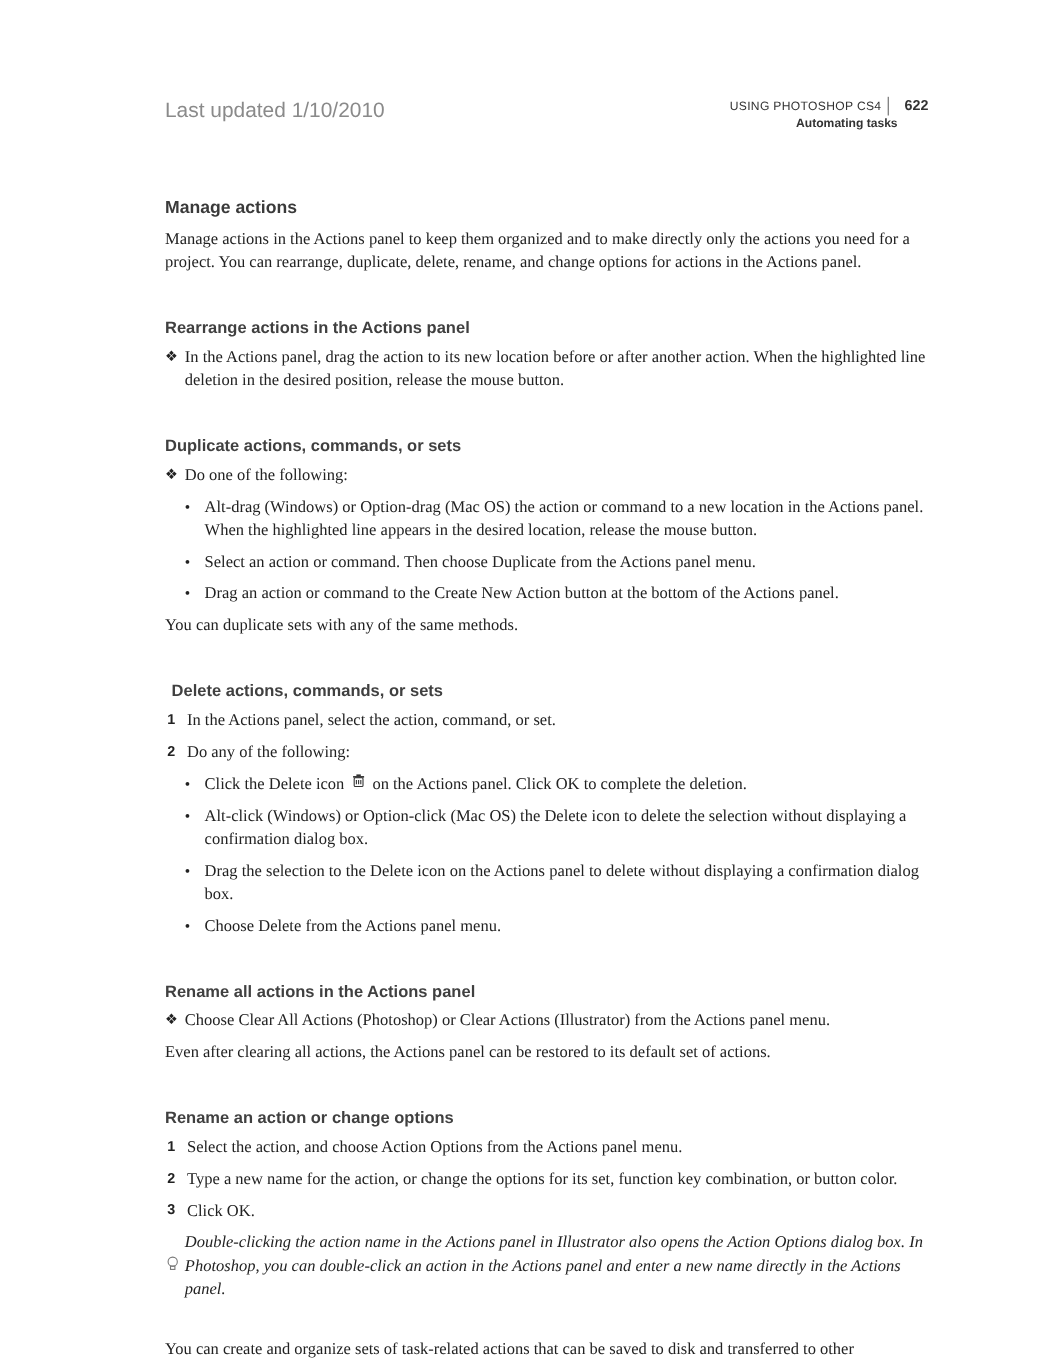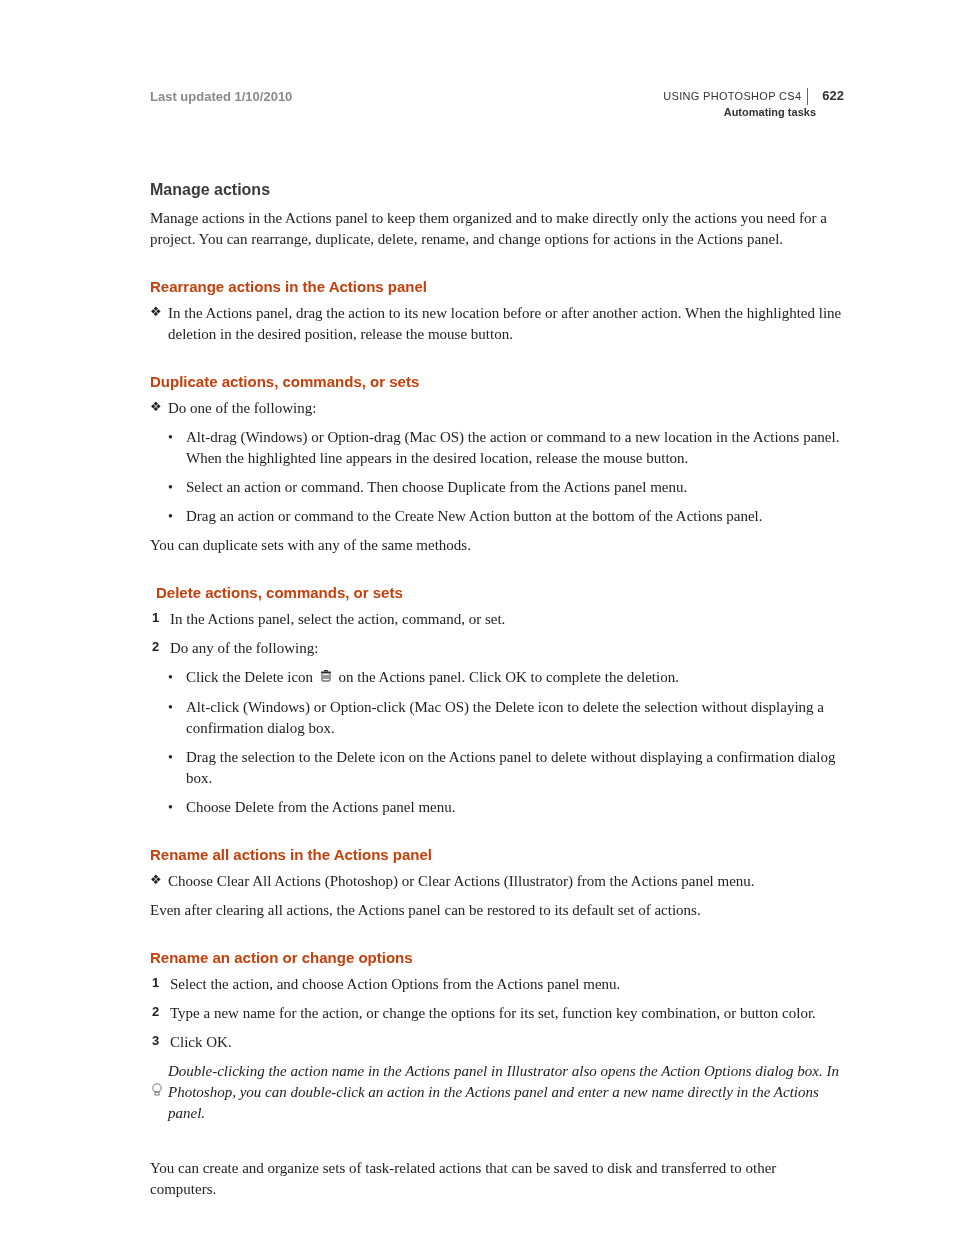--- a/index.html
+++ b/index.html
@@ -14,23 +14,23 @@
     background: #fff;
   }
   .header-row {
     display: flex;
     justify-content: space-between;
     align-items: flex-start;
     margin-bottom: 60px;
   }
   .last-updated {
     font-family: "Myriad Pro", Helvetica, Arial, sans-serif;
-    font-weight: bold;
+    font-weight: normal;
     color: #8a8a8a;
-    font-size: 13px;
+    font-size: 19px;
   }
   .header-right {
     text-align: right;
     font-family: "Myriad Pro", Helvetica, Arial, sans-serif;
     font-size: 11px;
     line-height: 1.3;
     color: #333;
   }
   .header-right .pnum {
     display: inline-block;
@@ -51,22 +51,22 @@
     font-family: "Myriad Pro", Helvetica, Arial, sans-serif;
     font-weight: bold;
     color: #3a3a3a;
     font-size: 16px;
     margin: 0 0 6px 0;
   }
   h3 {
     font-family: "Myriad Pro", Helvetica, Arial, sans-serif;
     font-weight: bold;
     font-size: 15px;
-    margin: 26px 0 6px 0;
-    color: #c2410c;
+    margin: 38px 0 6px 0;
+    color: #404040;
   }
   p { margin: 4px 0 10px 0; }
   .diamond-item, .num-item, .bullet-item {
     display: flex;
     align-items: flex-start;
     margin: 4px 0 8px 0;
   }
   .diamond-item .marker, .num-item .marker, .bullet-item .marker {
     flex: 0 0 18px;
     text-align: left;

